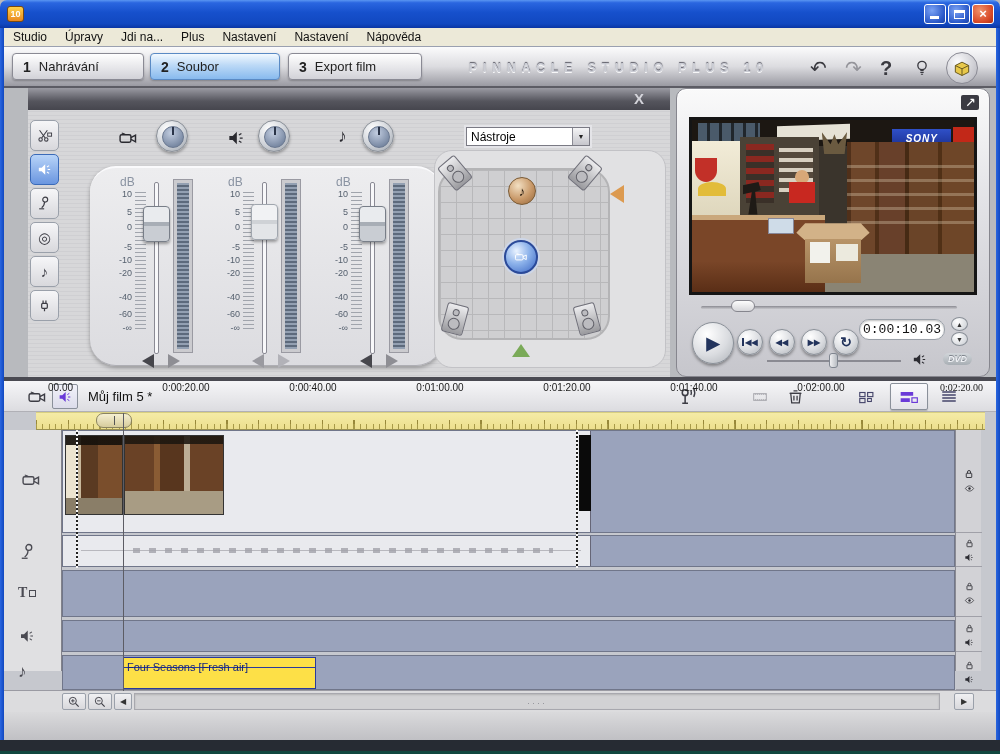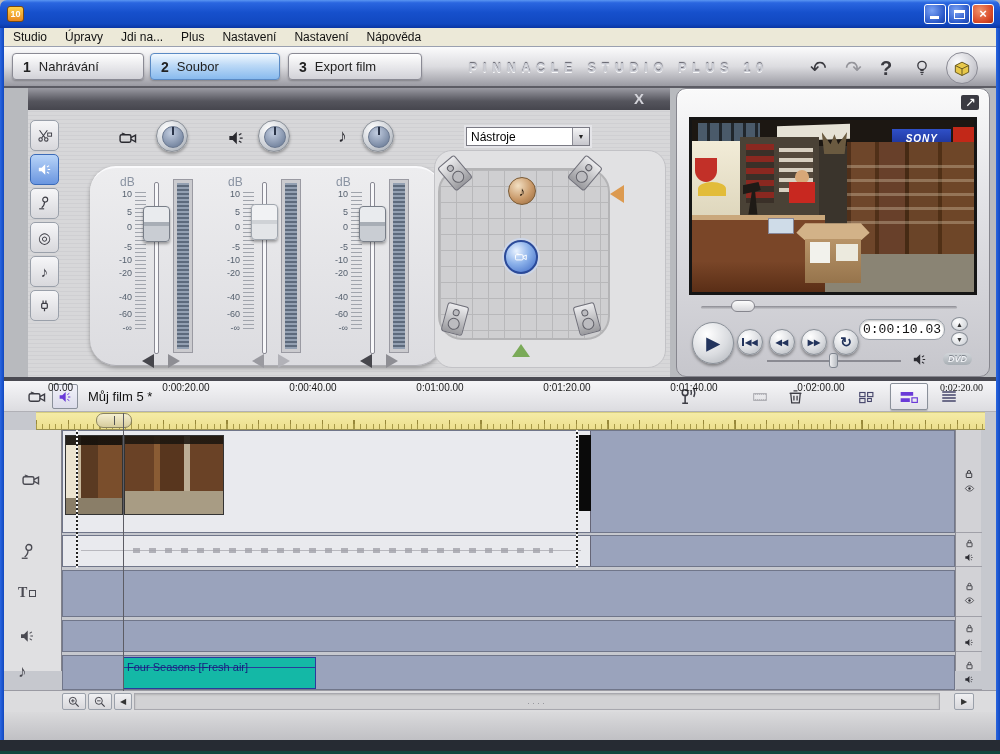--- a/index.html
+++ b/index.html
@@ -196,21 +196,21 @@
       linear-gradient(0deg, #8a7e68 0 20%, rgba(0,0,0,0) 20%),
       linear-gradient(90deg,#ece4d0 0 18%,#c8b89c 18% 26%,#5a3a22 26% 58%,#7a4e2c 58% 100%); }
   .thumbB { background:
       linear-gradient(180deg, rgba(28,22,15,.88) 0 10%, rgba(0,0,0,0) 10%),
       linear-gradient(0deg, #a89c84 0 30%, rgba(0,0,0,0) 30%),
       linear-gradient(90deg,#6a4226 0 30%,#8a5c34 30% 36%,#58361e 36% 60%,#bcae96 60% 66%,#6a4226 66% 100%); }
   .endbar { position:absolute; left:516px; top:4px; width:12px; height:76px; background:#0a0a0a; }
   .waveline { position:absolute; left:18px; top:14px; width:500px; height:1px; background:#b8b8be; }
   .wavedash { position:absolute; left:70px; top:12px; width:420px; height:5px;
     background:repeating-linear-gradient(90deg,#a2a2aa 0 7px,rgba(0,0,0,0) 7px 16px); opacity:.8; }
-  .musicclip { position:absolute; left:60px; top:1px; width:193px; height:32px; background:#14b8a6;
+  .musicclip { position:absolute; left:60px; top:1px; width:193px; height:32px; background:#fde047;
     border:1px solid #2a3a9c; }
   .musicclip .vline { position:absolute; left:0; top:9px; width:100%; height:1px; background:#2a3a9c; }
   .musicclip .mlabel { position:absolute; left:3px; top:3px; font-size:11px; color:#14247e; z-index:2; }
 
   .rcol { position:absolute; left:951px; top:49px; width:26px; height:241px; background:#d2d2d6; border-left:1px solid #8a8a92; }
   .rcell { position:absolute; left:0; width:26px; display:flex; flex-direction:column; align-items:center;
     justify-content:center; gap:3px; color:#2c2c32; border-bottom:1px solid #a0a0a8; }
 
   .scrollrow { position:absolute; left:0; top:309px; width:992px; height:22px; background:#dcdcde; border-top:1px solid #9a9aa2; }
   .zbtn { position:absolute; top:2px; width:24px; height:17px; border:1px solid #9aa0aa; border-radius:2px;

